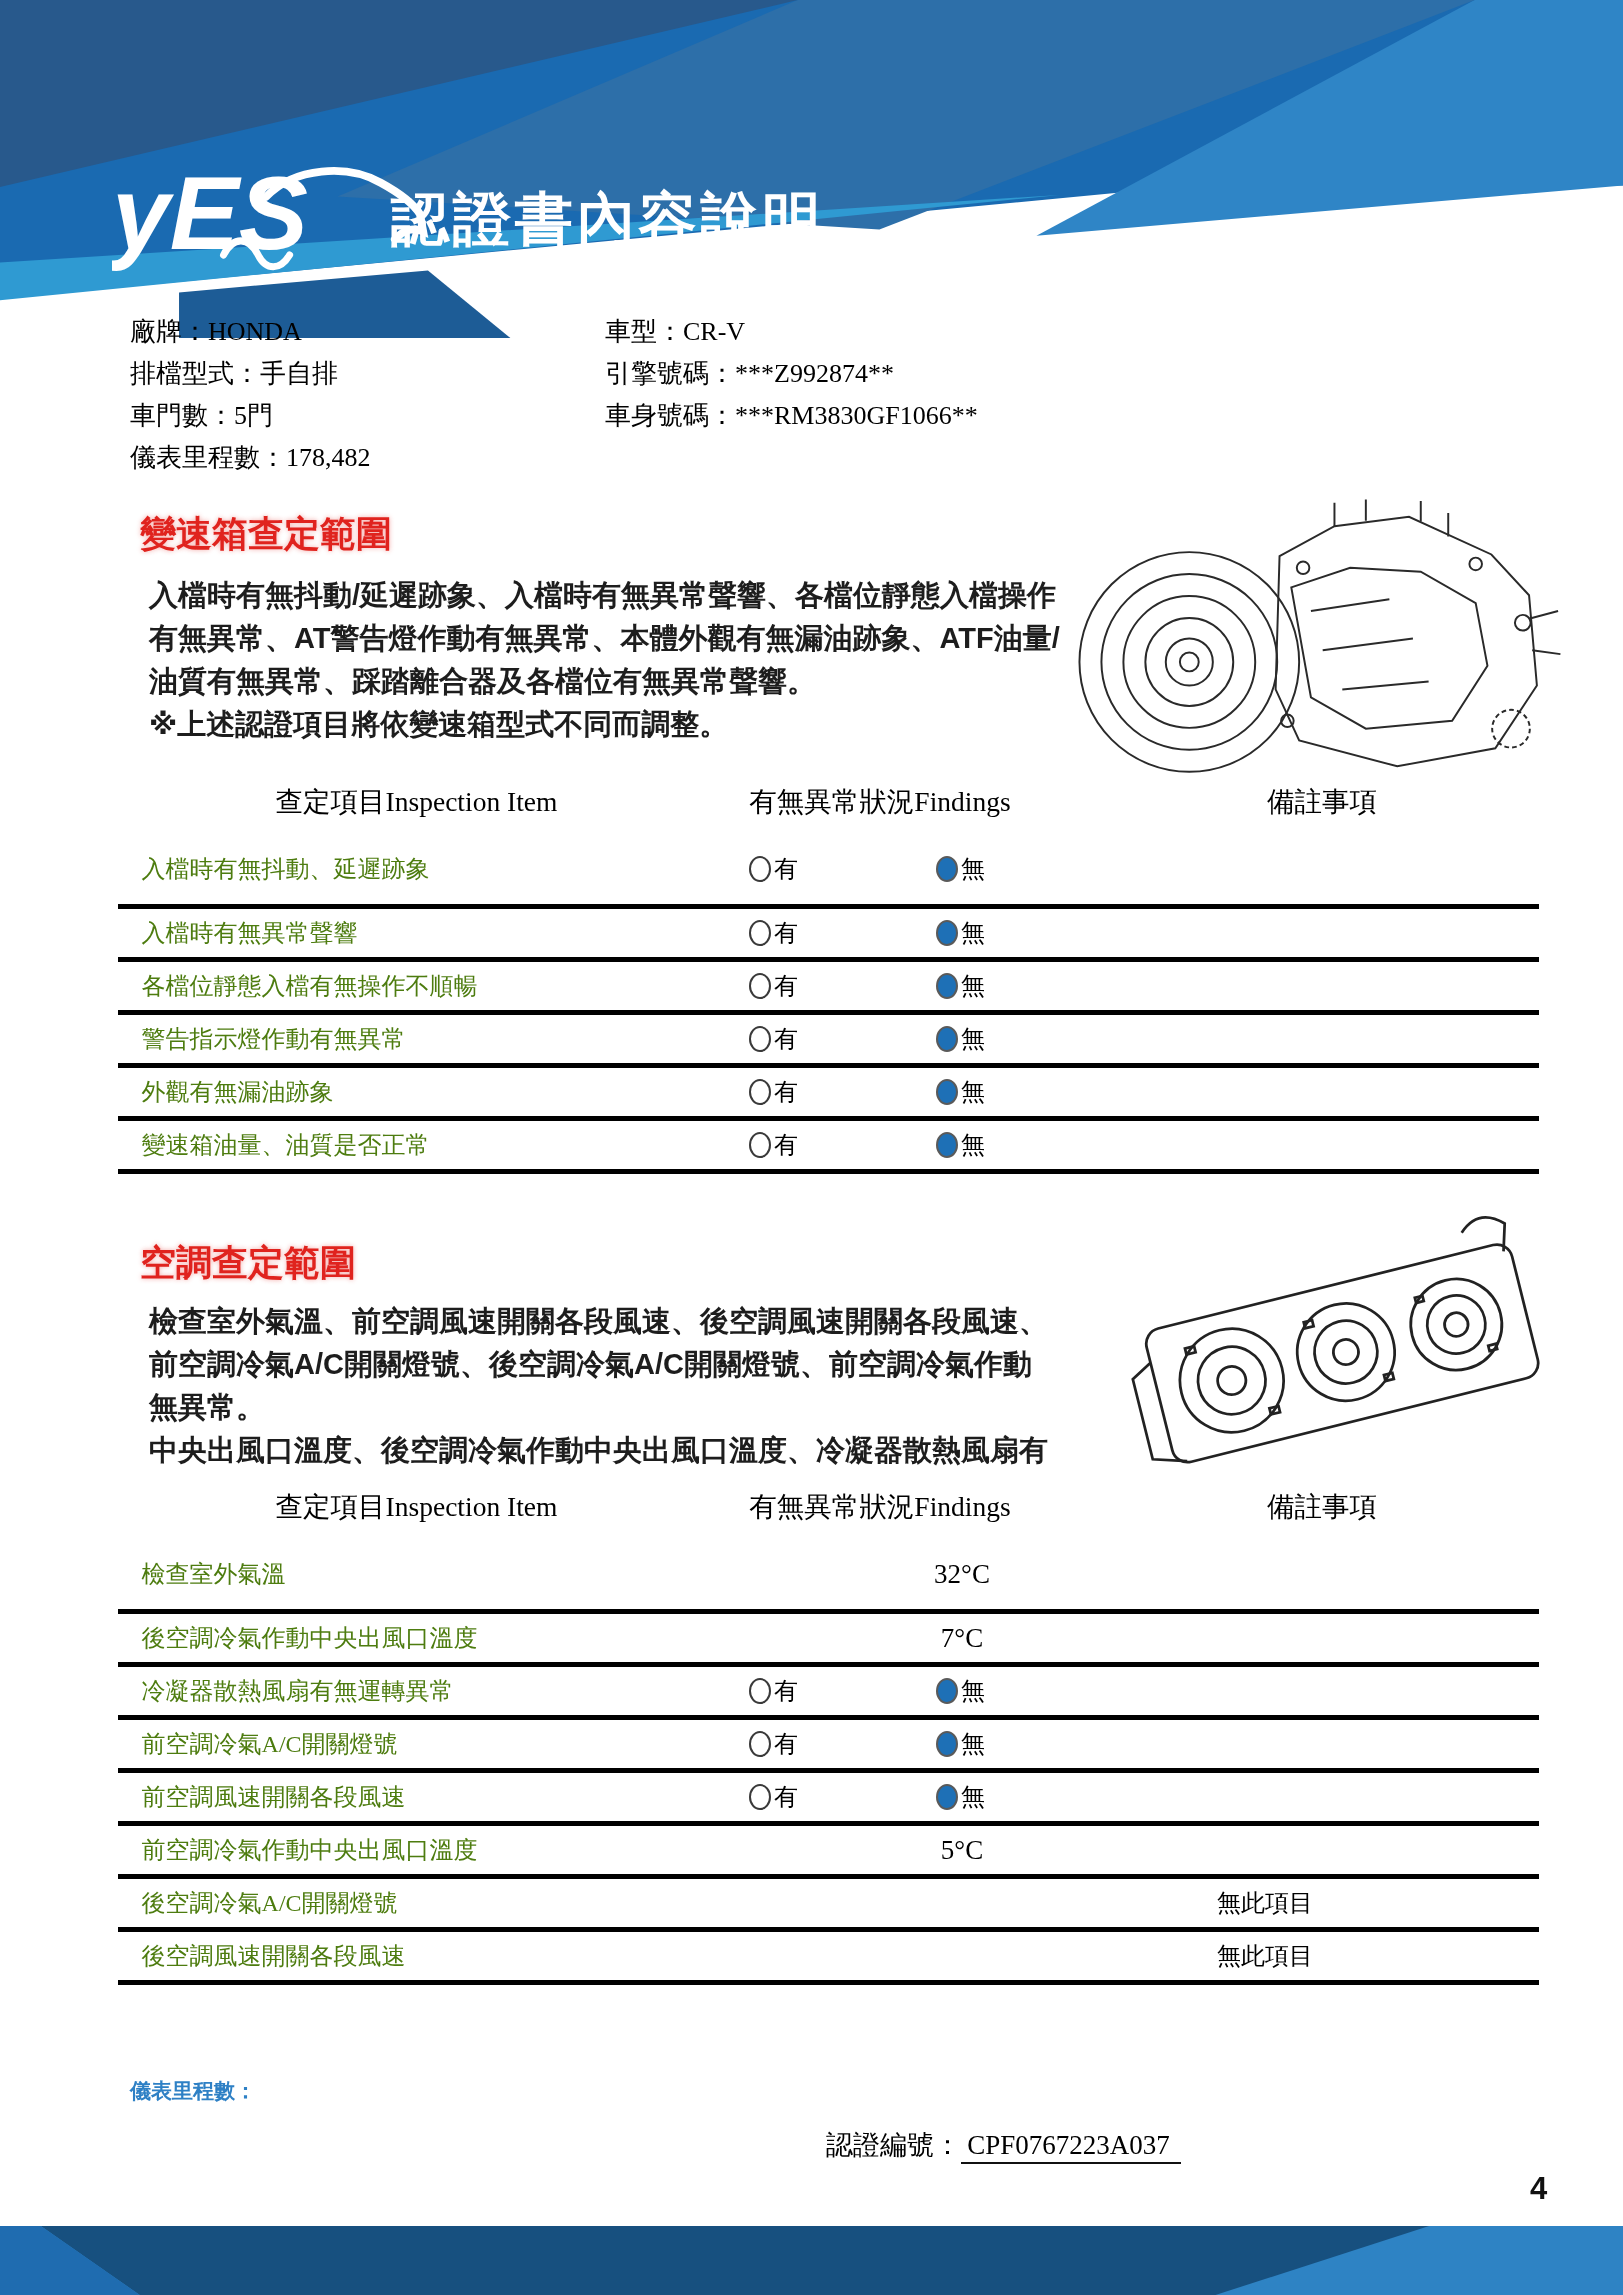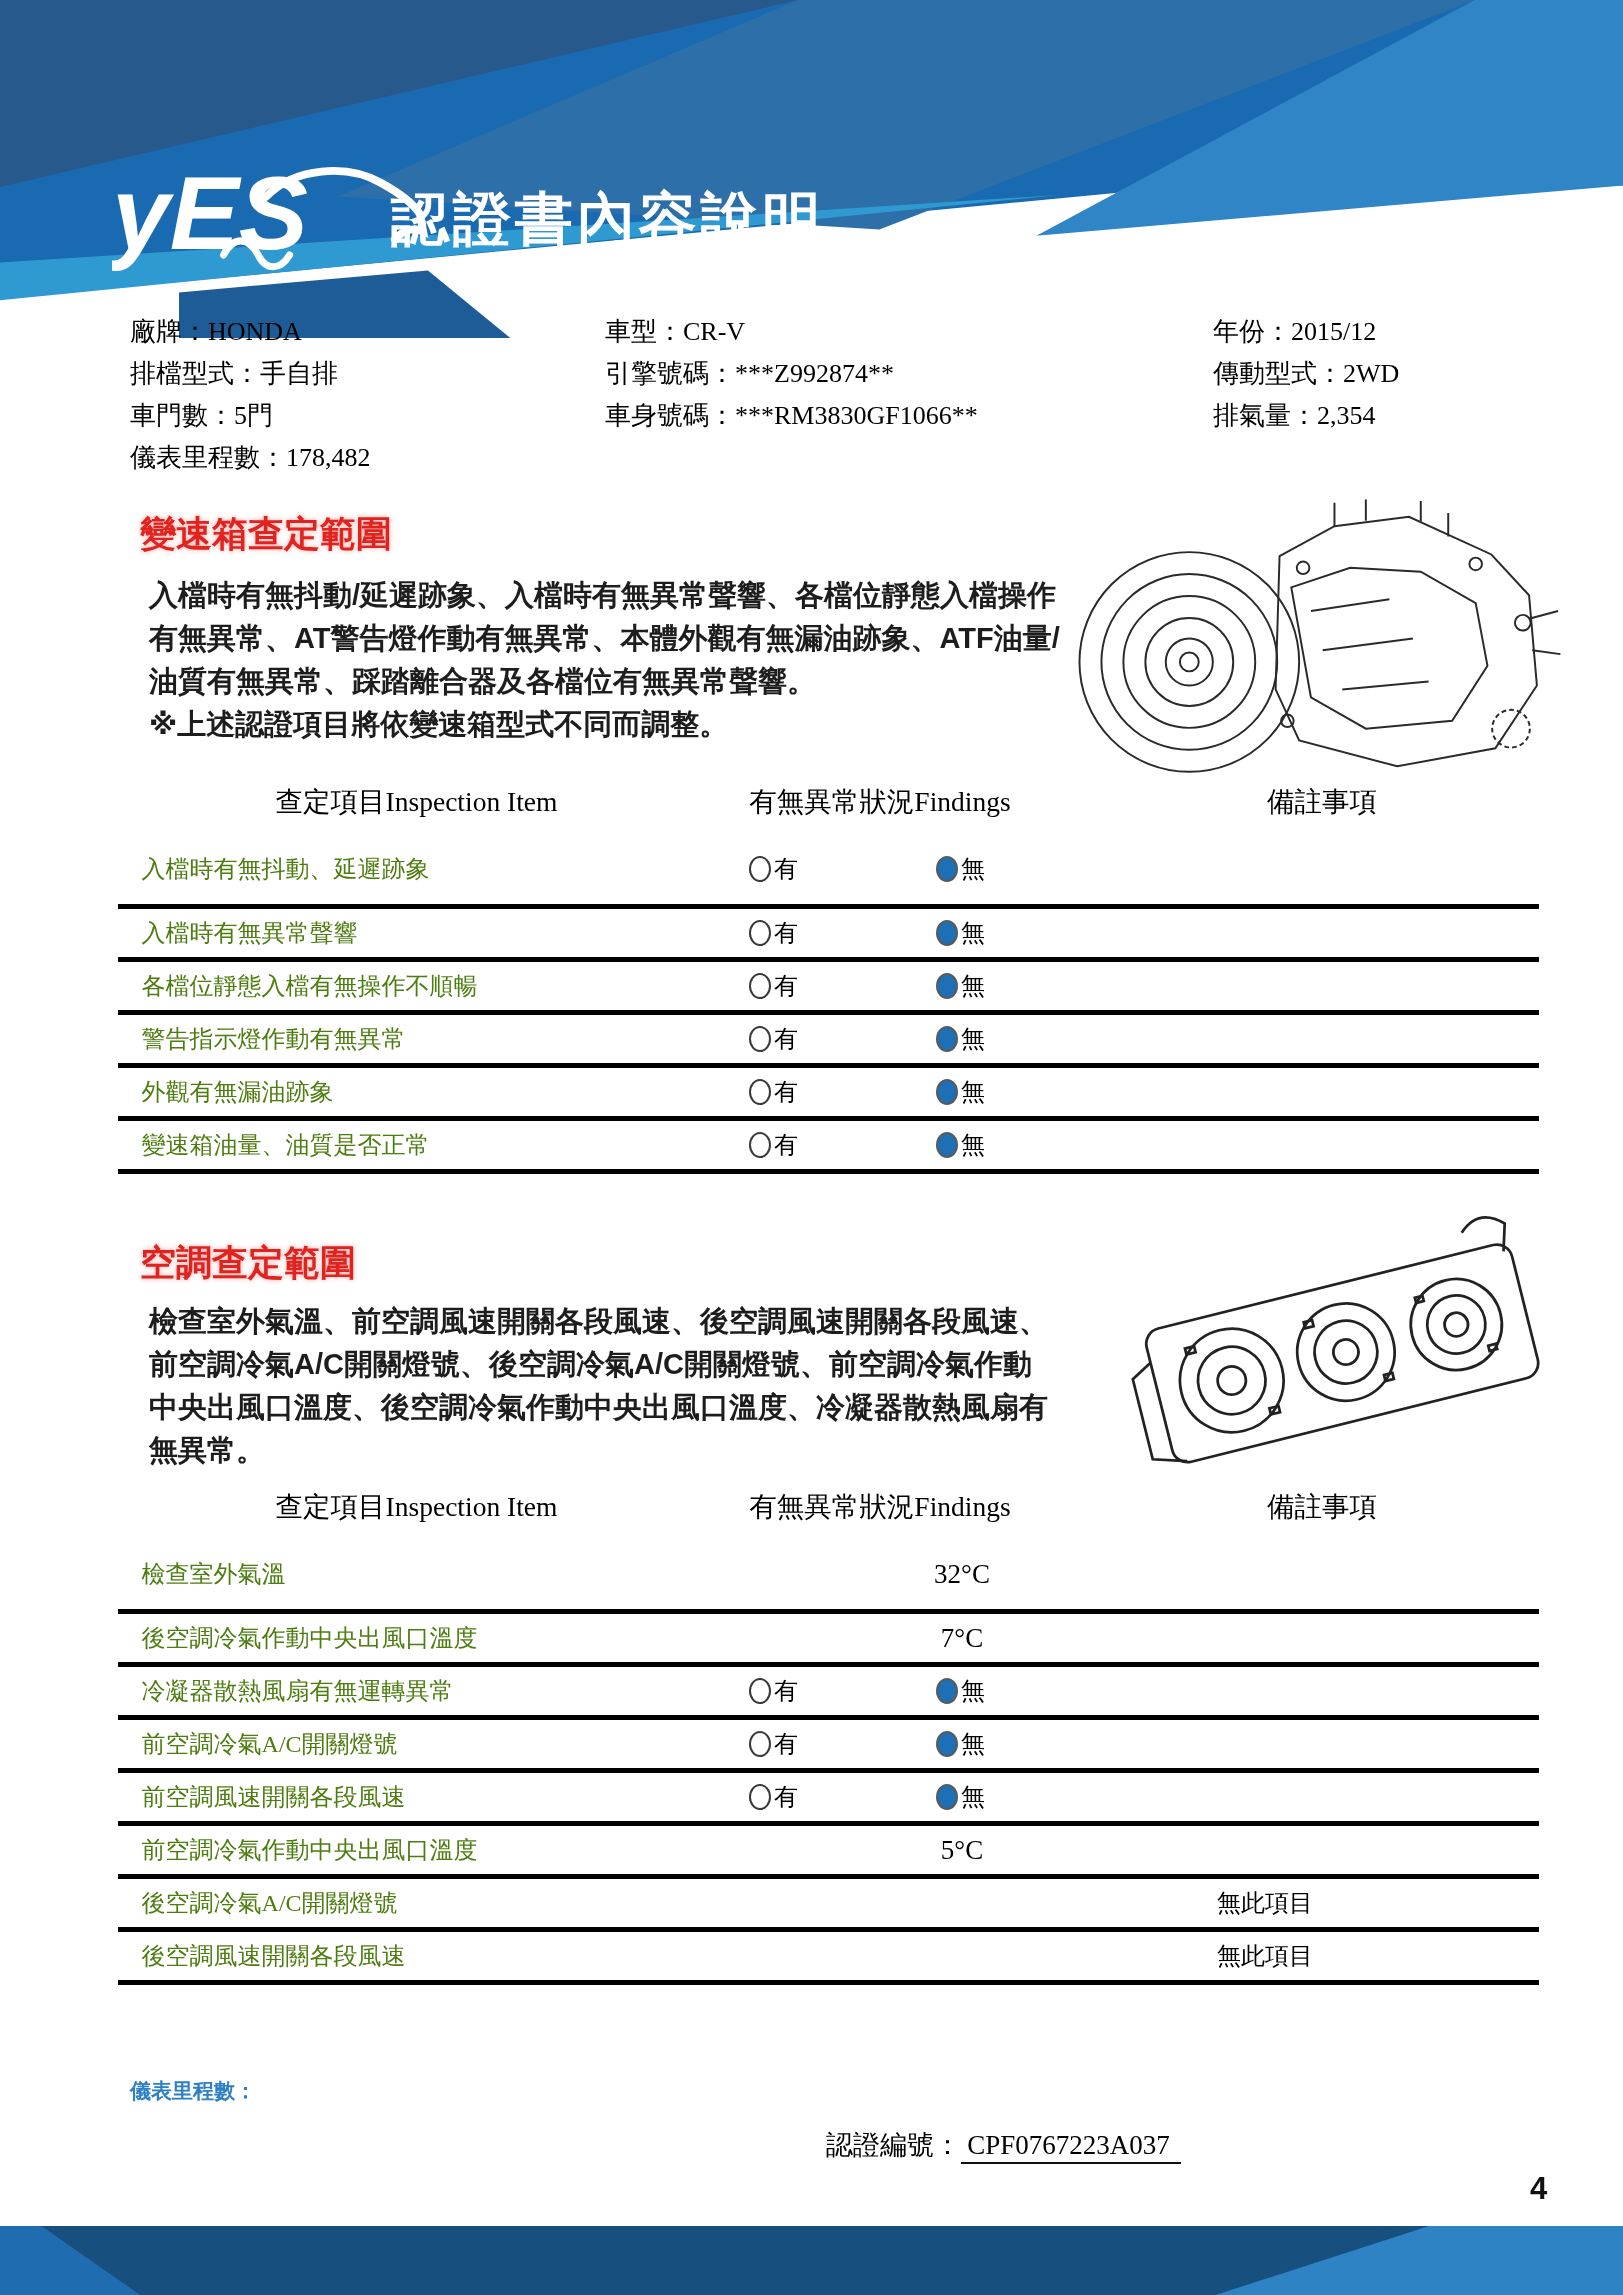--- a/index.html
+++ b/index.html
@@ -80,25 +80,20 @@
   <div id="info-col-0" class="info-col serif">
       <div>廠牌：HONDA</div>
       <div>排檔型式：手自排</div>
       <div>車門數：5門</div>
       <div>儀表里程數：178,482</div>
     </div>
   <div id="info-col-1" class="info-col serif">
       <div>車型：CR-V</div>
       <div>引擎號碼：***Z992874**</div>
       <div>車身號碼：***RM3830GF1066**</div>
-    </div>
-  <div id="info-col-2" class="info-col serif">
-      <div>年份：2015/12</div>
-      <div>傳動型式：2WD</div>
-      <div>排氣量：2,354</div>
     </div>
 
   <div id="sec1-title" class="sec-title">變速箱查定範圍</div>
   <div id="sec1-desc" class="sec-desc">
       <div>入檔時有無抖動/延遲跡象、入檔時有無異常聲響、各檔位靜態入檔操作</div>
       <div>有無異常、AT警告燈作動有無異常、本體外觀有無漏油跡象、ATF油量/</div>
       <div>油質有無異常、踩踏離合器及各檔位有無異常聲響。</div>
       <div>※上述認證項目將依變速箱型式不同而調整。</div>
     </div>
 
@@ -196,22 +191,22 @@
             <span>無</span>
           </span>
         </div>
       </div>
   </div>
 
   <div id="sec2-title" class="sec-title">空調查定範圍</div>
   <div id="sec2-desc" class="sec-desc">
       <div>檢查室外氣溫、前空調風速開關各段風速、後空調風速開關各段風速、</div>
       <div>前空調冷氣A/C開關燈號、後空調冷氣A/C開關燈號、前空調冷氣作動</div>
+      <div>無異常。</div>
       <div>中央出風口溫度、後空調冷氣作動中央出風口溫度、冷凝器散熱風扇有</div>
-      <div>無異常。</div>
     </div>
 
   <svg id="ac-illu" viewBox="0 0 580 350">
     <g fill="none" stroke="#222222" stroke-width="3.5" transform="rotate(-14 290 185)">
       <rect x="45" y="95" width="480" height="175" rx="20"></rect>
       <path d="M45,135 L18,150 L18,255 L60,268"></path>
       <path d="M470,70 q28,-26 56,2 l-10,34"></path>
       <circle cx="140" cy="182" r="66"></circle>
         <circle cx="140" cy="182" r="43"></circle>
         <circle cx="140" cy="182" r="18"></circle>

